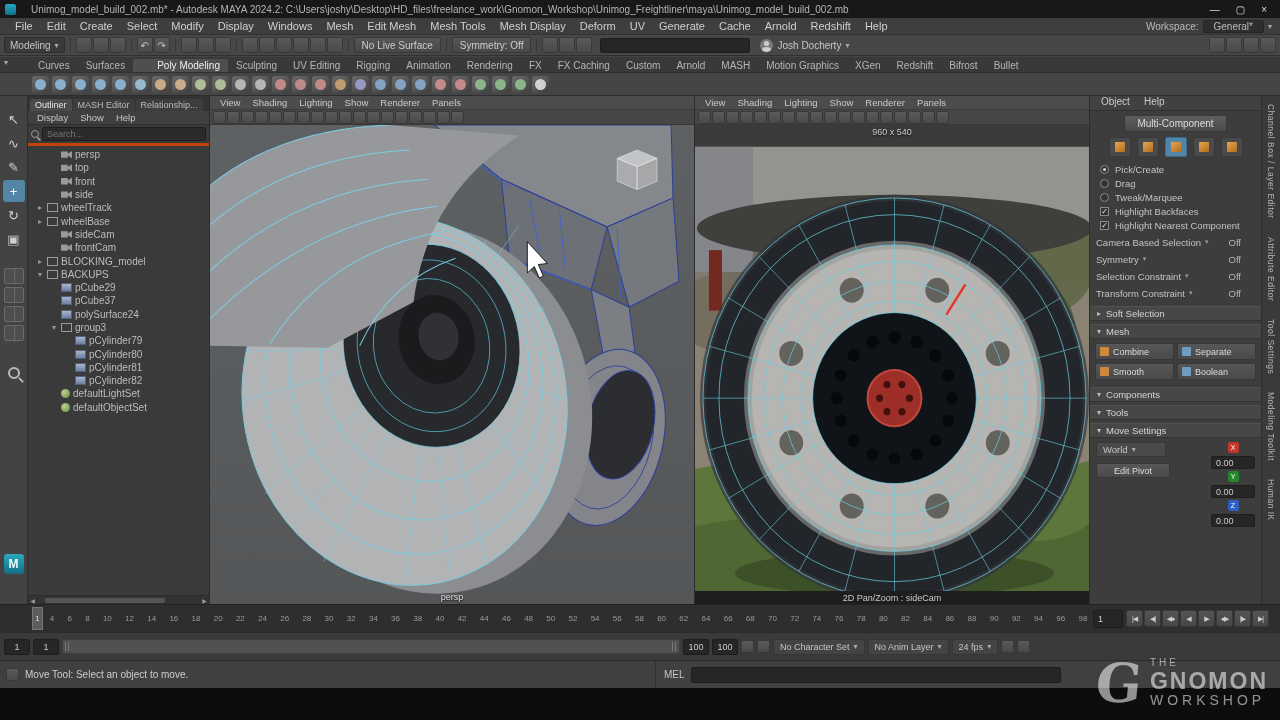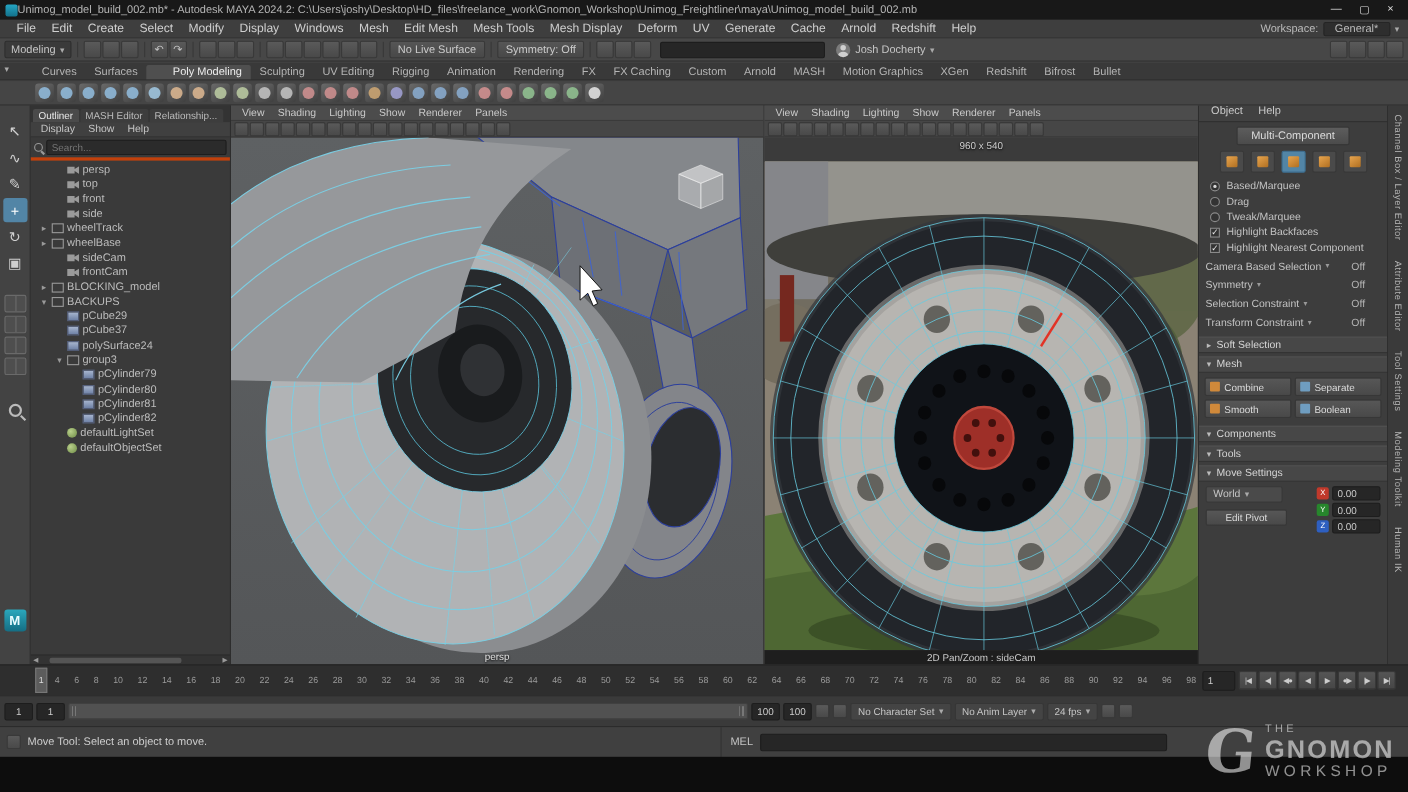--- a/index.html
+++ b/index.html
@@ -5,21 +5,21 @@
   *{margin:0;padding:0;box-sizing:border-box;font-family:"Liberation Sans",sans-serif;user-select:none;}
   html,body{width:1280px;height:720px;overflow:hidden;background:#000;}
   .window{position:absolute;inset:0;background:#444;color:#c6c6c6;font-size:11px;}
   .sep{width:1px;height:14px;background:#383838;margin:0 3px;flex:0 0 auto;}
   .chip{width:16px;height:16px;border-radius:2px;background:linear-gradient(#5a5a5a,#494949);border:1px solid #393939;display:flex;align-items:center;justify-content:center;font-size:10px;color:#c2c2c2;flex:0 0 auto;}
   .chip.sm{width:13px;height:13px;font-size:8px;}
   input{background:#262626;border:1px solid #1d1d1d;color:#ccc;font-size:10px;padding:0 4px;border-radius:2px;outline:none;}
   .arrow{font-size:8px;color:#aaa;}
 
   
-  .titlebar{position:absolute;left:0;top:0;right:0;height:18px;background:#181818;display:flex;align-items:center;gap:0;padding:0 5px;font-size:10px;color:#b5b5b5;}
+  .titlebar{position:absolute;left:0;top:0;right:0;height:18px;background:#181818;display:flex;align-items:center;gap:15px;padding:0 5px;font-size:10px;color:#b5b5b5;}
   .app-icon{width:11px;height:11px;background:linear-gradient(#24a6c5,#13718a);border-radius:2px;flex:0 0 auto;}
   .win-controls{margin-left:auto;display:flex;gap:16px;padding-right:8px;font-size:10px;color:#ddd;}
 
   
   .menubar{position:absolute;top:18px;left:0;right:0;height:17px;background:#3e3e3e;border-bottom:1px solid #323232;display:flex;align-items:center;padding:0 8px;}
   .menus{display:flex;}
   .menu-item{padding:0 7px;font-size:11px;color:#cfcfcf;}
   .workspace{margin-left:auto;display:flex;align-items:center;gap:4px;font-size:10px;color:#bbb;}
   .ws-value{background:#2e2e2e;border:1px solid #252525;padding:0 10px;border-radius:2px;height:13px;display:flex;align-items:center;}
 
@@ -111,21 +111,21 @@
   .tk-row-value{margin-left:auto;margin-right:14px;color:#b5b5b5;}
   .tk-header{display:flex;align-items:center;gap:5px;height:15px;background:#474747;border-top:1px solid #515151;border-bottom:1px solid #333;padding-left:7px;color:#d5d5d5;font-size:9.5px;margin-top:3px;}
   .tk-header .tri{font-size:8px;color:#bbb;}
   .tk-grid{display:grid;grid-template-columns:1fr 1fr;gap:3px;padding:4px 5px;}
   .tk-btn{display:flex;align-items:center;gap:4px;background:linear-gradient(#575757,#494949);border:1px solid #373737;border-radius:2px;height:17px;padding:0 4px;font-size:9px;color:#dcdcdc;white-space:nowrap;overflow:hidden;}
   .tk-btn .bicon{width:9px;height:9px;border-radius:1px;flex:0 0 auto;}
   .tk-move{display:flex;padding:4px 6px;gap:6px;}
   .tk-move-left{display:flex;flex-direction:column;gap:6px;flex:1;}
   .tk-space{display:flex;align-items:center;gap:4px;background:#4a4a4a;border:1px solid #383838;border-radius:2px;height:15px;padding:0 6px;font-size:9.5px;width:70px;}
   .tk-axes{display:flex;flex-direction:column;gap:2px;}
-  .axis-row{display:flex;align-items:center;gap:3px;}
+  .axis-row{display:flex;align-items:center;gap:3px;flex-direction:column;}
   .axis-sw{width:11px;height:11px;border-radius:2px;color:#fff;font-size:7px;display:flex;align-items:center;justify-content:center;}
   .axis-val{width:44px;height:13px;font-size:9px;}
   .tk-pivot{width:74px;height:15px;background:linear-gradient(#575757,#494949);border:1px solid #373737;border-radius:2px;font-size:9px;color:#dcdcdc;display:flex;align-items:center;justify-content:center;}
 
   
   .right-strip{position:absolute;left:1262px;top:0;width:18px;height:100%;background:#3a3a3a;display:flex;flex-direction:column;align-items:center;gap:18px;padding-top:8px;}
   .strip-tab{writing-mode:vertical-rl;font-size:8.5px;color:#b5b5b5;letter-spacing:.5px;}
 
   
   .timeslider{position:absolute;top:604px;left:0;right:0;height:28px;background:#2e2e2e;border-top:1px solid #222;display:flex;align-items:stretch;}
@@ -809,21 +809,21 @@
             <span class="cube"></span>
           </span>
           <span class="tk-ci">
             <span class="cube"></span>
           </span>
         </div>
       <div class="tk-radios">
 
           <div class="tk-opt on">
             <span class="radio"></span>
-            <span>Based/Marquee</span>
+            <span>Pick/Create</span>
           </div>
 
           <div class="tk-opt">
             <span class="radio"></span>
             <span>Drag</span>
           </div>
 
           <div class="tk-opt">
             <span class="radio"></span>
             <span>Tweak/Marquee</span>

